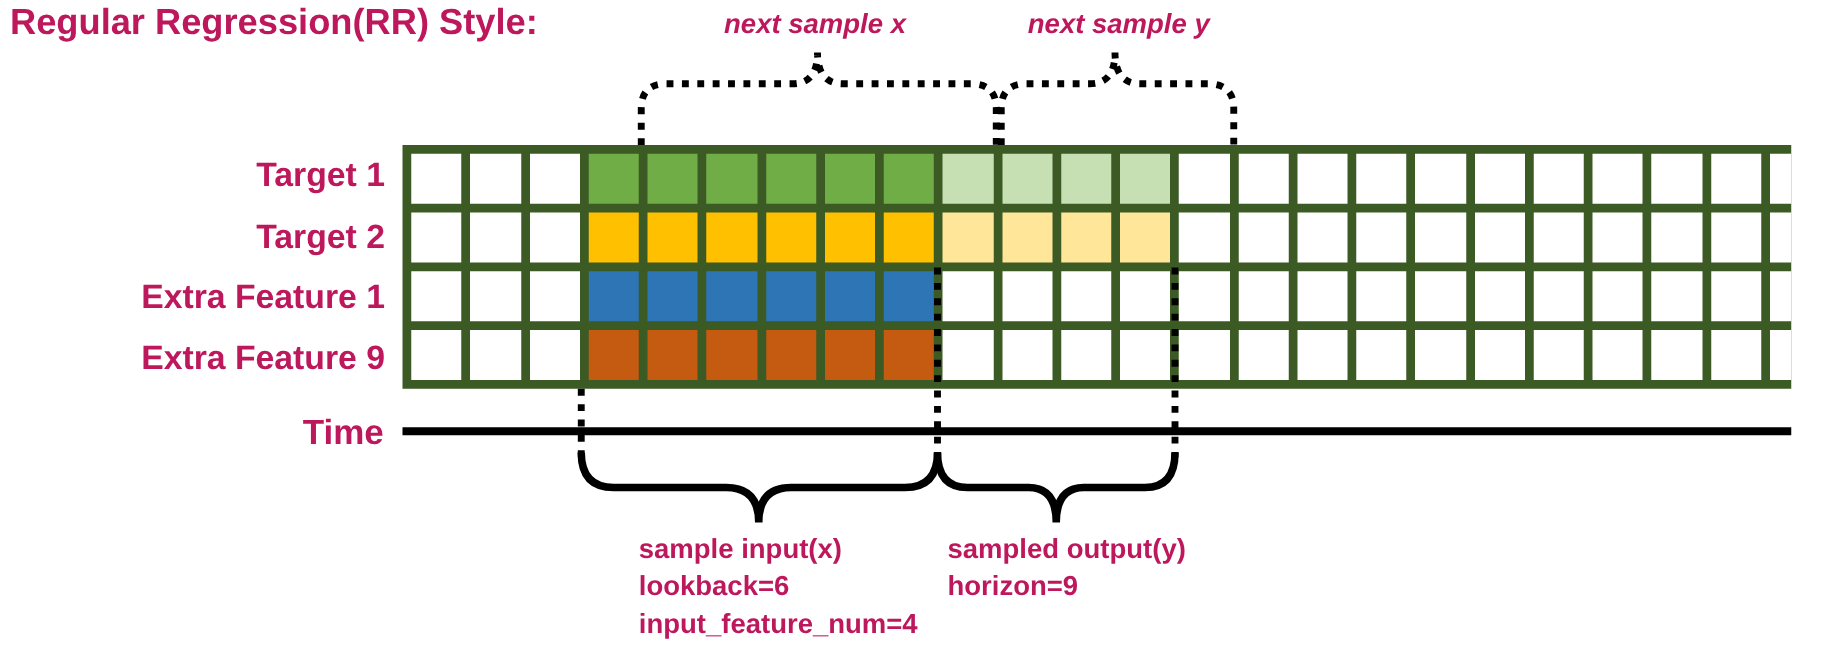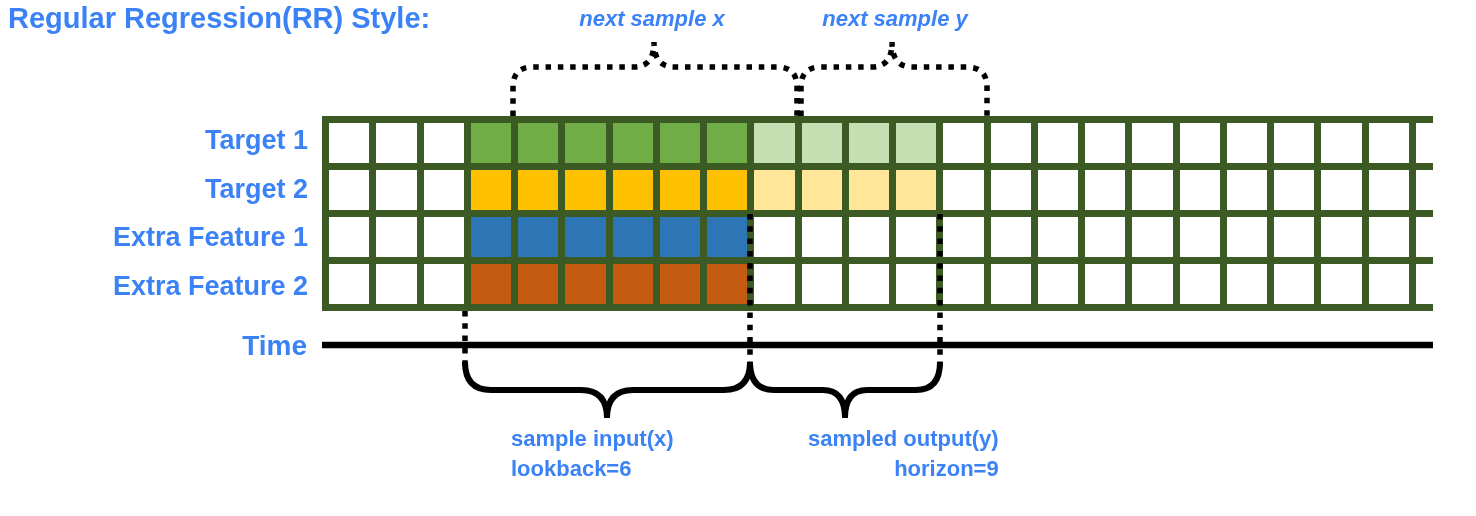--- a/index.html
+++ b/index.html
@@ -1,21 +1,21 @@
 <!DOCTYPE html>
 <html><head>
 <meta charset="utf-8">
 <style>
   html,body{margin:0;padding:0;background:#ffffff;}
   .canvas{
     position:relative;
     width:1433px;height:516px;
     background:#ffffff;
     font-family:"Liberation Sans", sans-serif;
-    color:#3b82f6;
+    color:#be185d;
     overflow:hidden;
   }
   .title{
     position:absolute;left:8px;top:2px;
     font-size:29px;font-weight:bold;
   }
   .ns-label{
     position:absolute;top:6px;width:220px;
     text-align:center;
     font-size:22px;font-weight:600;font-style:italic;
@@ -45,37 +45,37 @@
   .time-label{
     position:absolute;left:160px;top:330px;width:147px;
     text-align:right;font-size:28px;font-weight:bold;
   }
   .caption{
     position:absolute;top:424px;
     font-size:22px;font-weight:600;line-height:30px;
     white-space:nowrap;
   }
   .caption.left{left:511px;}
-  .caption.right{left:808px;text-align:right;}
+  .caption.right{left:758px;}
 </style>
 </head>
 <body>
 
 <div class="canvas">
 
   <div class="title">Regular Regression(RR) Style:</div>
 
   <div class="ns-label nsx">next sample x</div>
   <div class="ns-label nsy">next sample y</div>
 
   <div class="row-labels">
     <div class="row-label">Target 1</div>
     <div class="row-label">Target 2</div>
     <div class="row-label">Extra Feature 1</div>
-    <div class="row-label">Extra Feature 2</div>
+    <div class="row-label">Extra Feature 9</div>
   </div>
 
   <div class="grid" id="grid" style="background: rgb(60, 90, 36); grid-template-columns: repeat(24, 1fr);">
       <div class="cell" style="background: rgb(255, 255, 255);"></div>
       <div class="cell" style="background: rgb(255, 255, 255);"></div>
       <div class="cell" style="background: rgb(255, 255, 255);"></div>
       <div class="cell" style="background: rgb(112, 173, 71);"></div>
       <div class="cell" style="background: rgb(112, 173, 71);"></div>
       <div class="cell" style="background: rgb(112, 173, 71);"></div>
       <div class="cell" style="background: rgb(112, 173, 71);"></div>
@@ -186,20 +186,21 @@
     <path d="M 465,362 Q 465,390 491,390 L 581,390 Q 607,390 607,418 Q 607,390 633,390 L 724,390 Q 750,390 750,362" fill="none" stroke="#000" stroke-width="6"></path>
 
     <path d="M 750,362 Q 750,390 774,390 L 823,390 Q 845,390 845,418 Q 845,390 867,390 L 916,390 Q 940,390 940,362" fill="none" stroke="#000" stroke-width="6"></path>
   </svg>
 
   <div class="time-label">Time</div>
 
   <div class="caption left">
     <div>sample input(x)</div>
     <div>lookback=6</div>
+    <div>input_feature_num=4</div>
   </div>
 
   <div class="caption right">
     <div>sampled output(y)</div>
     <div>horizon=9</div>
   </div>
 
 </div>
 
 </body></html>

